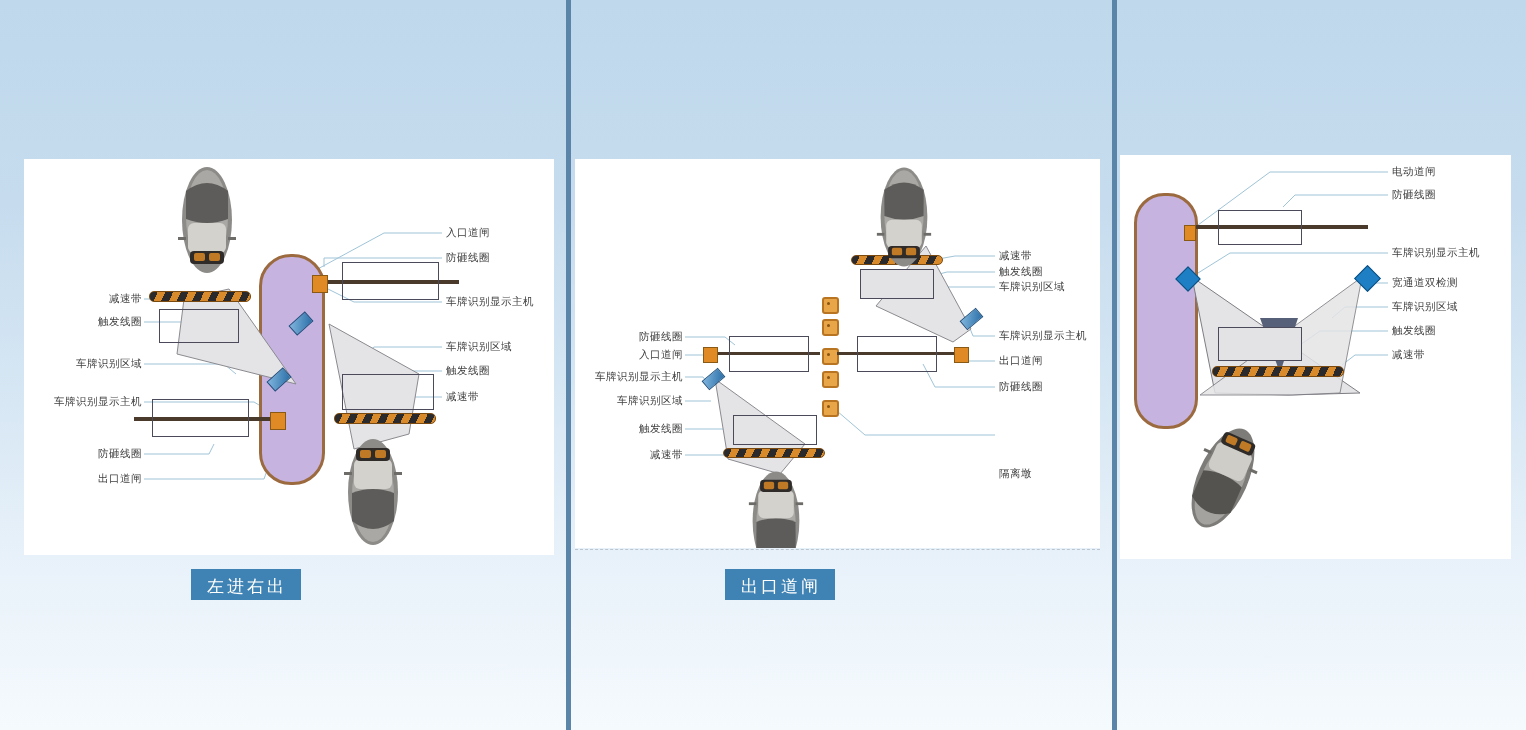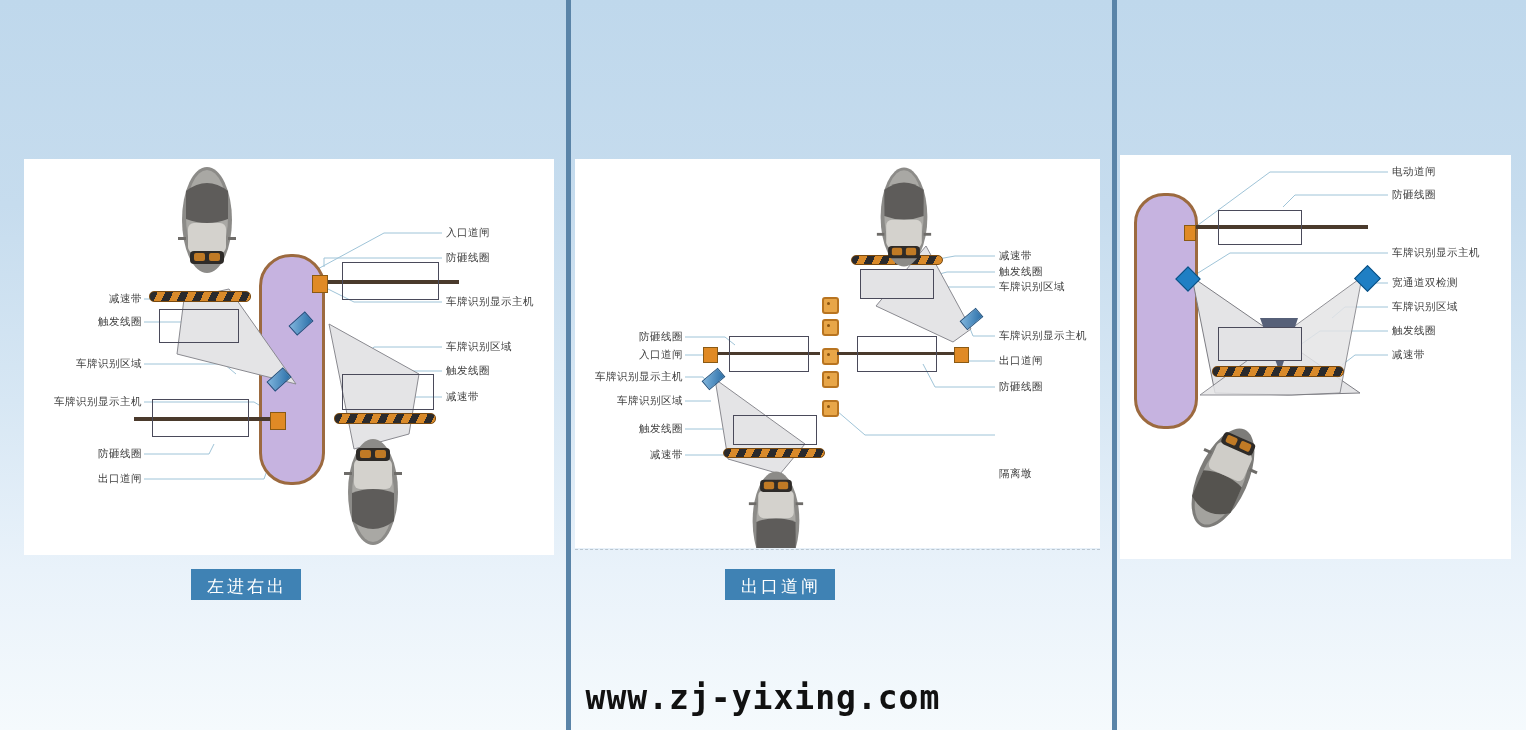--- a/index.html
+++ b/index.html
@@ -365,15 +365,14 @@
         <div class="lbl r" style="left:272px;top:91px;">车牌识别显示主机</div>
         <div class="lbl r" style="left:272px;top:121px;">宽通道双检测</div>
         <div class="lbl r" style="left:272px;top:145px;">车牌识别区域</div>
         <div class="lbl r" style="left:272px;top:169px;">触发线圈</div>
         <div class="lbl r" style="left:272px;top:193px;">减速带</div>
 
       </div>
     </div>
   </div>
 
-  <div class="watermark">www.zj-yixing.com</div>
 
 </div>
 
 </body></html>

